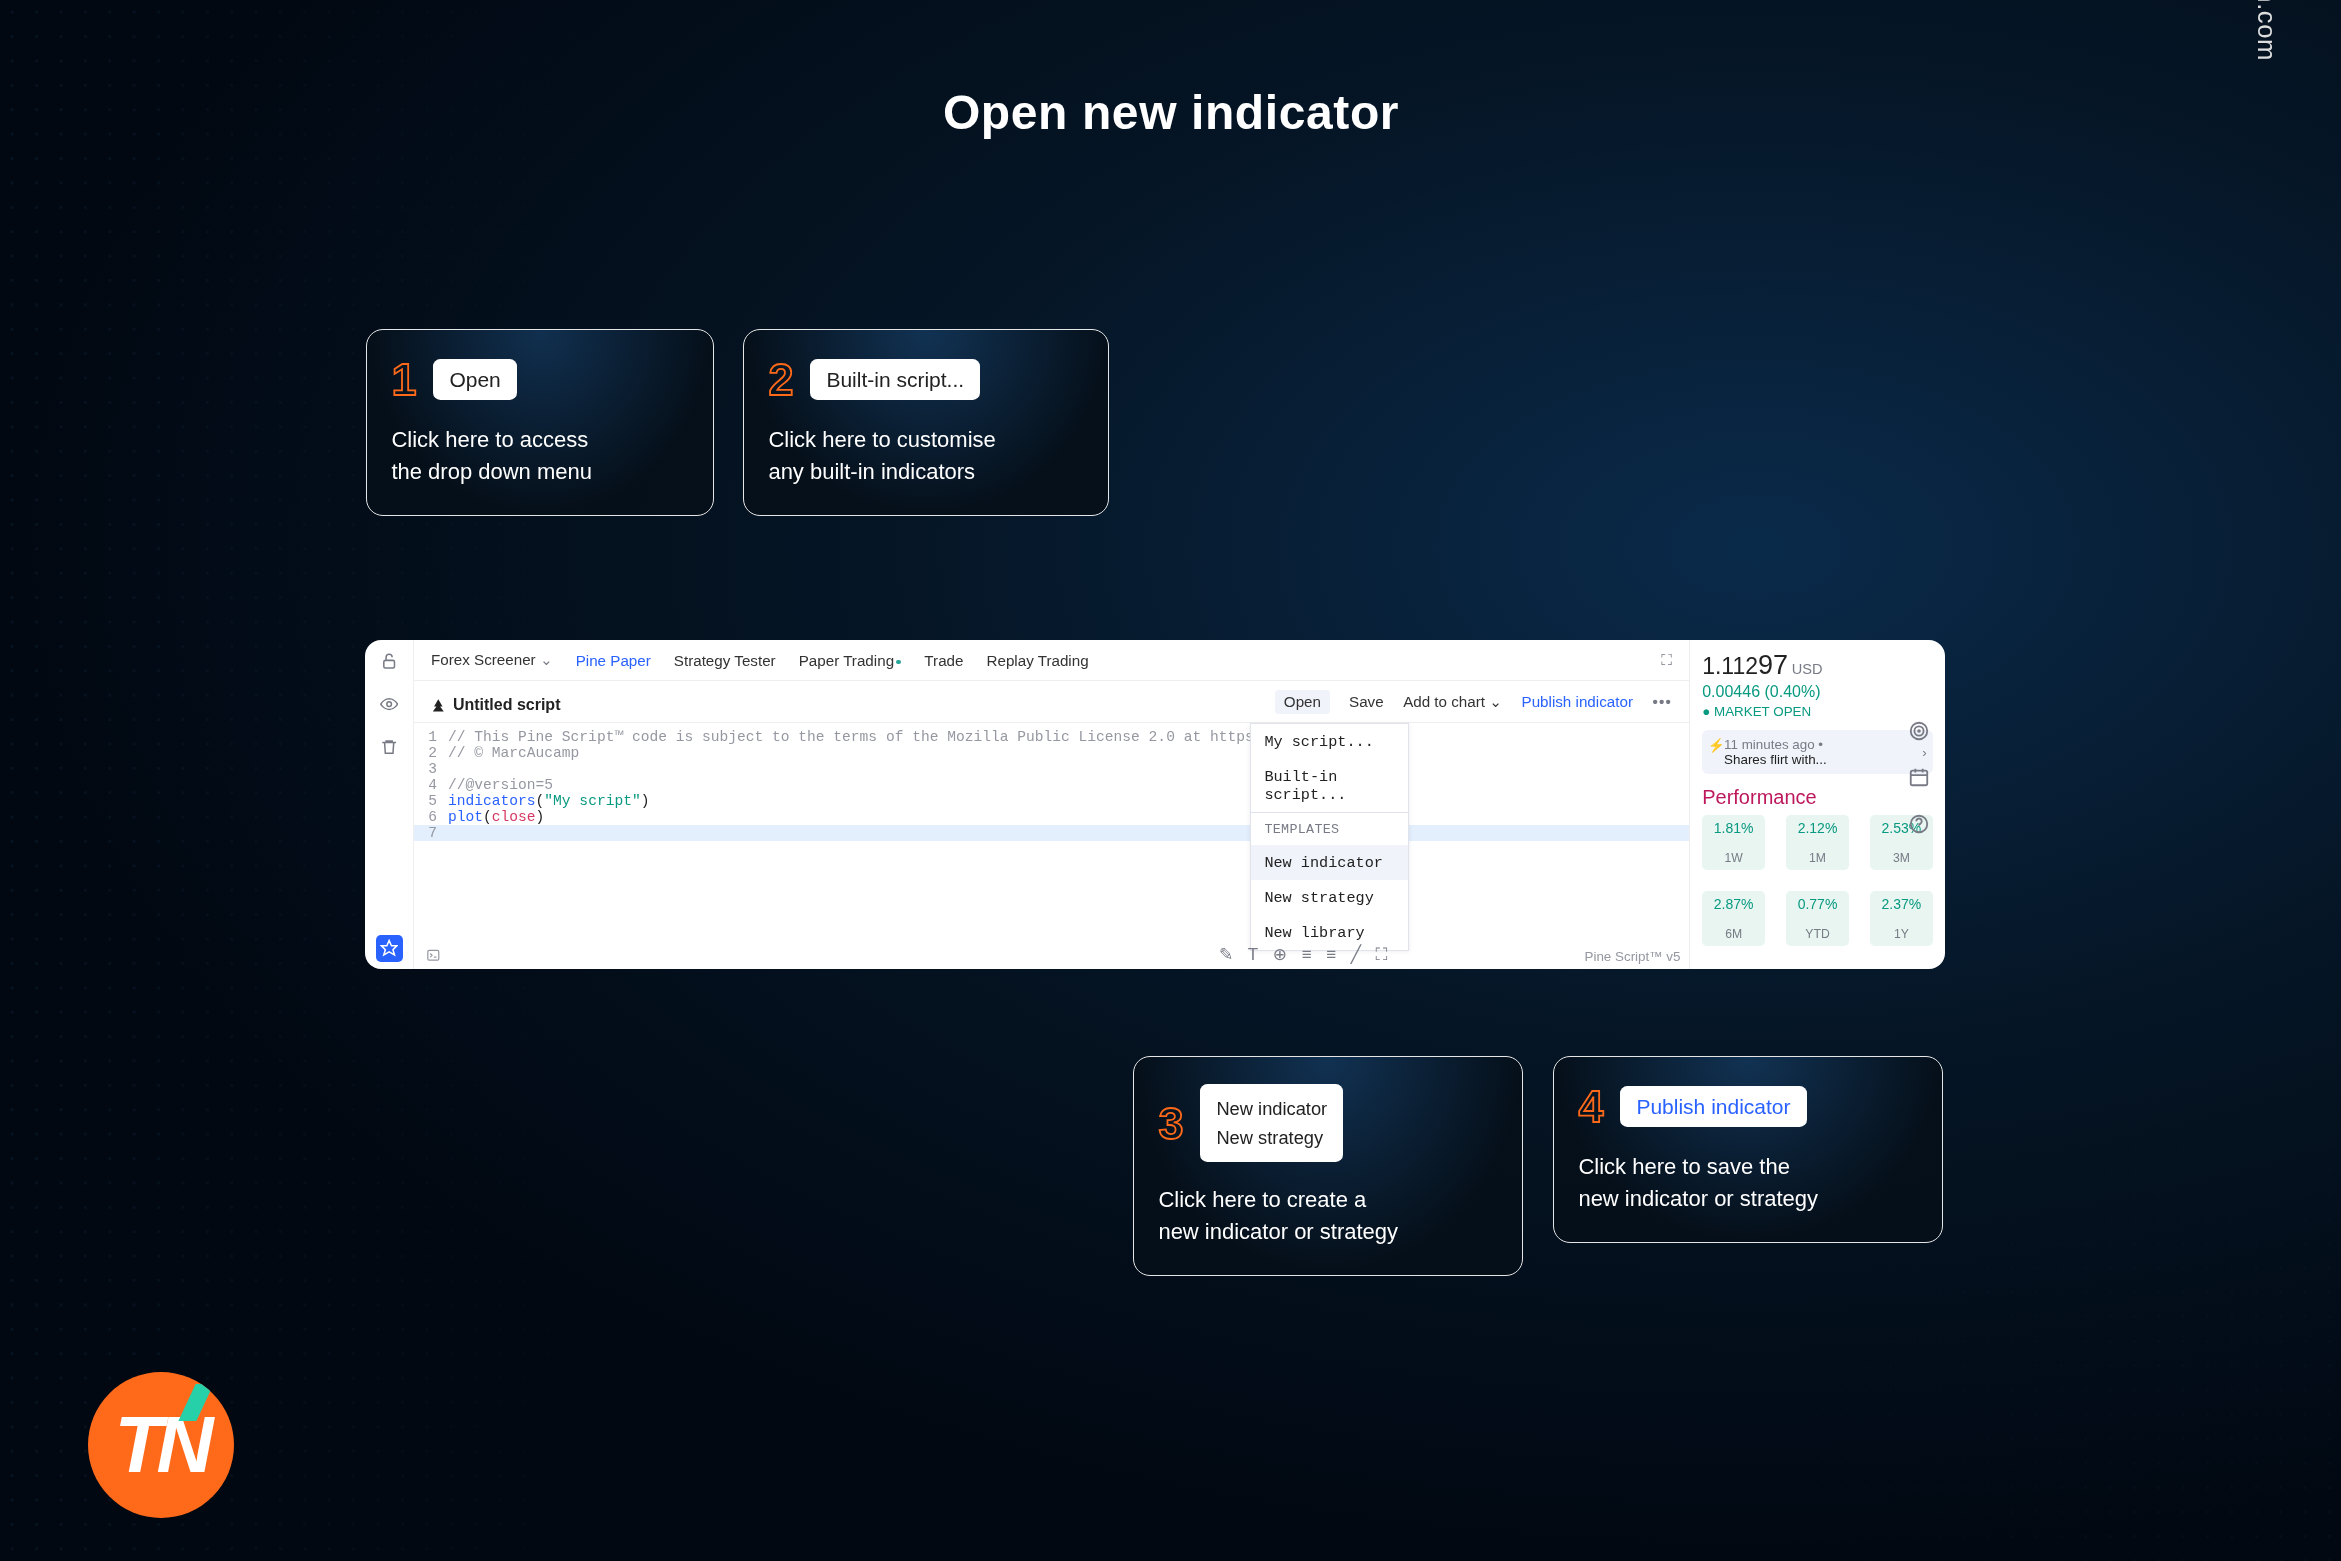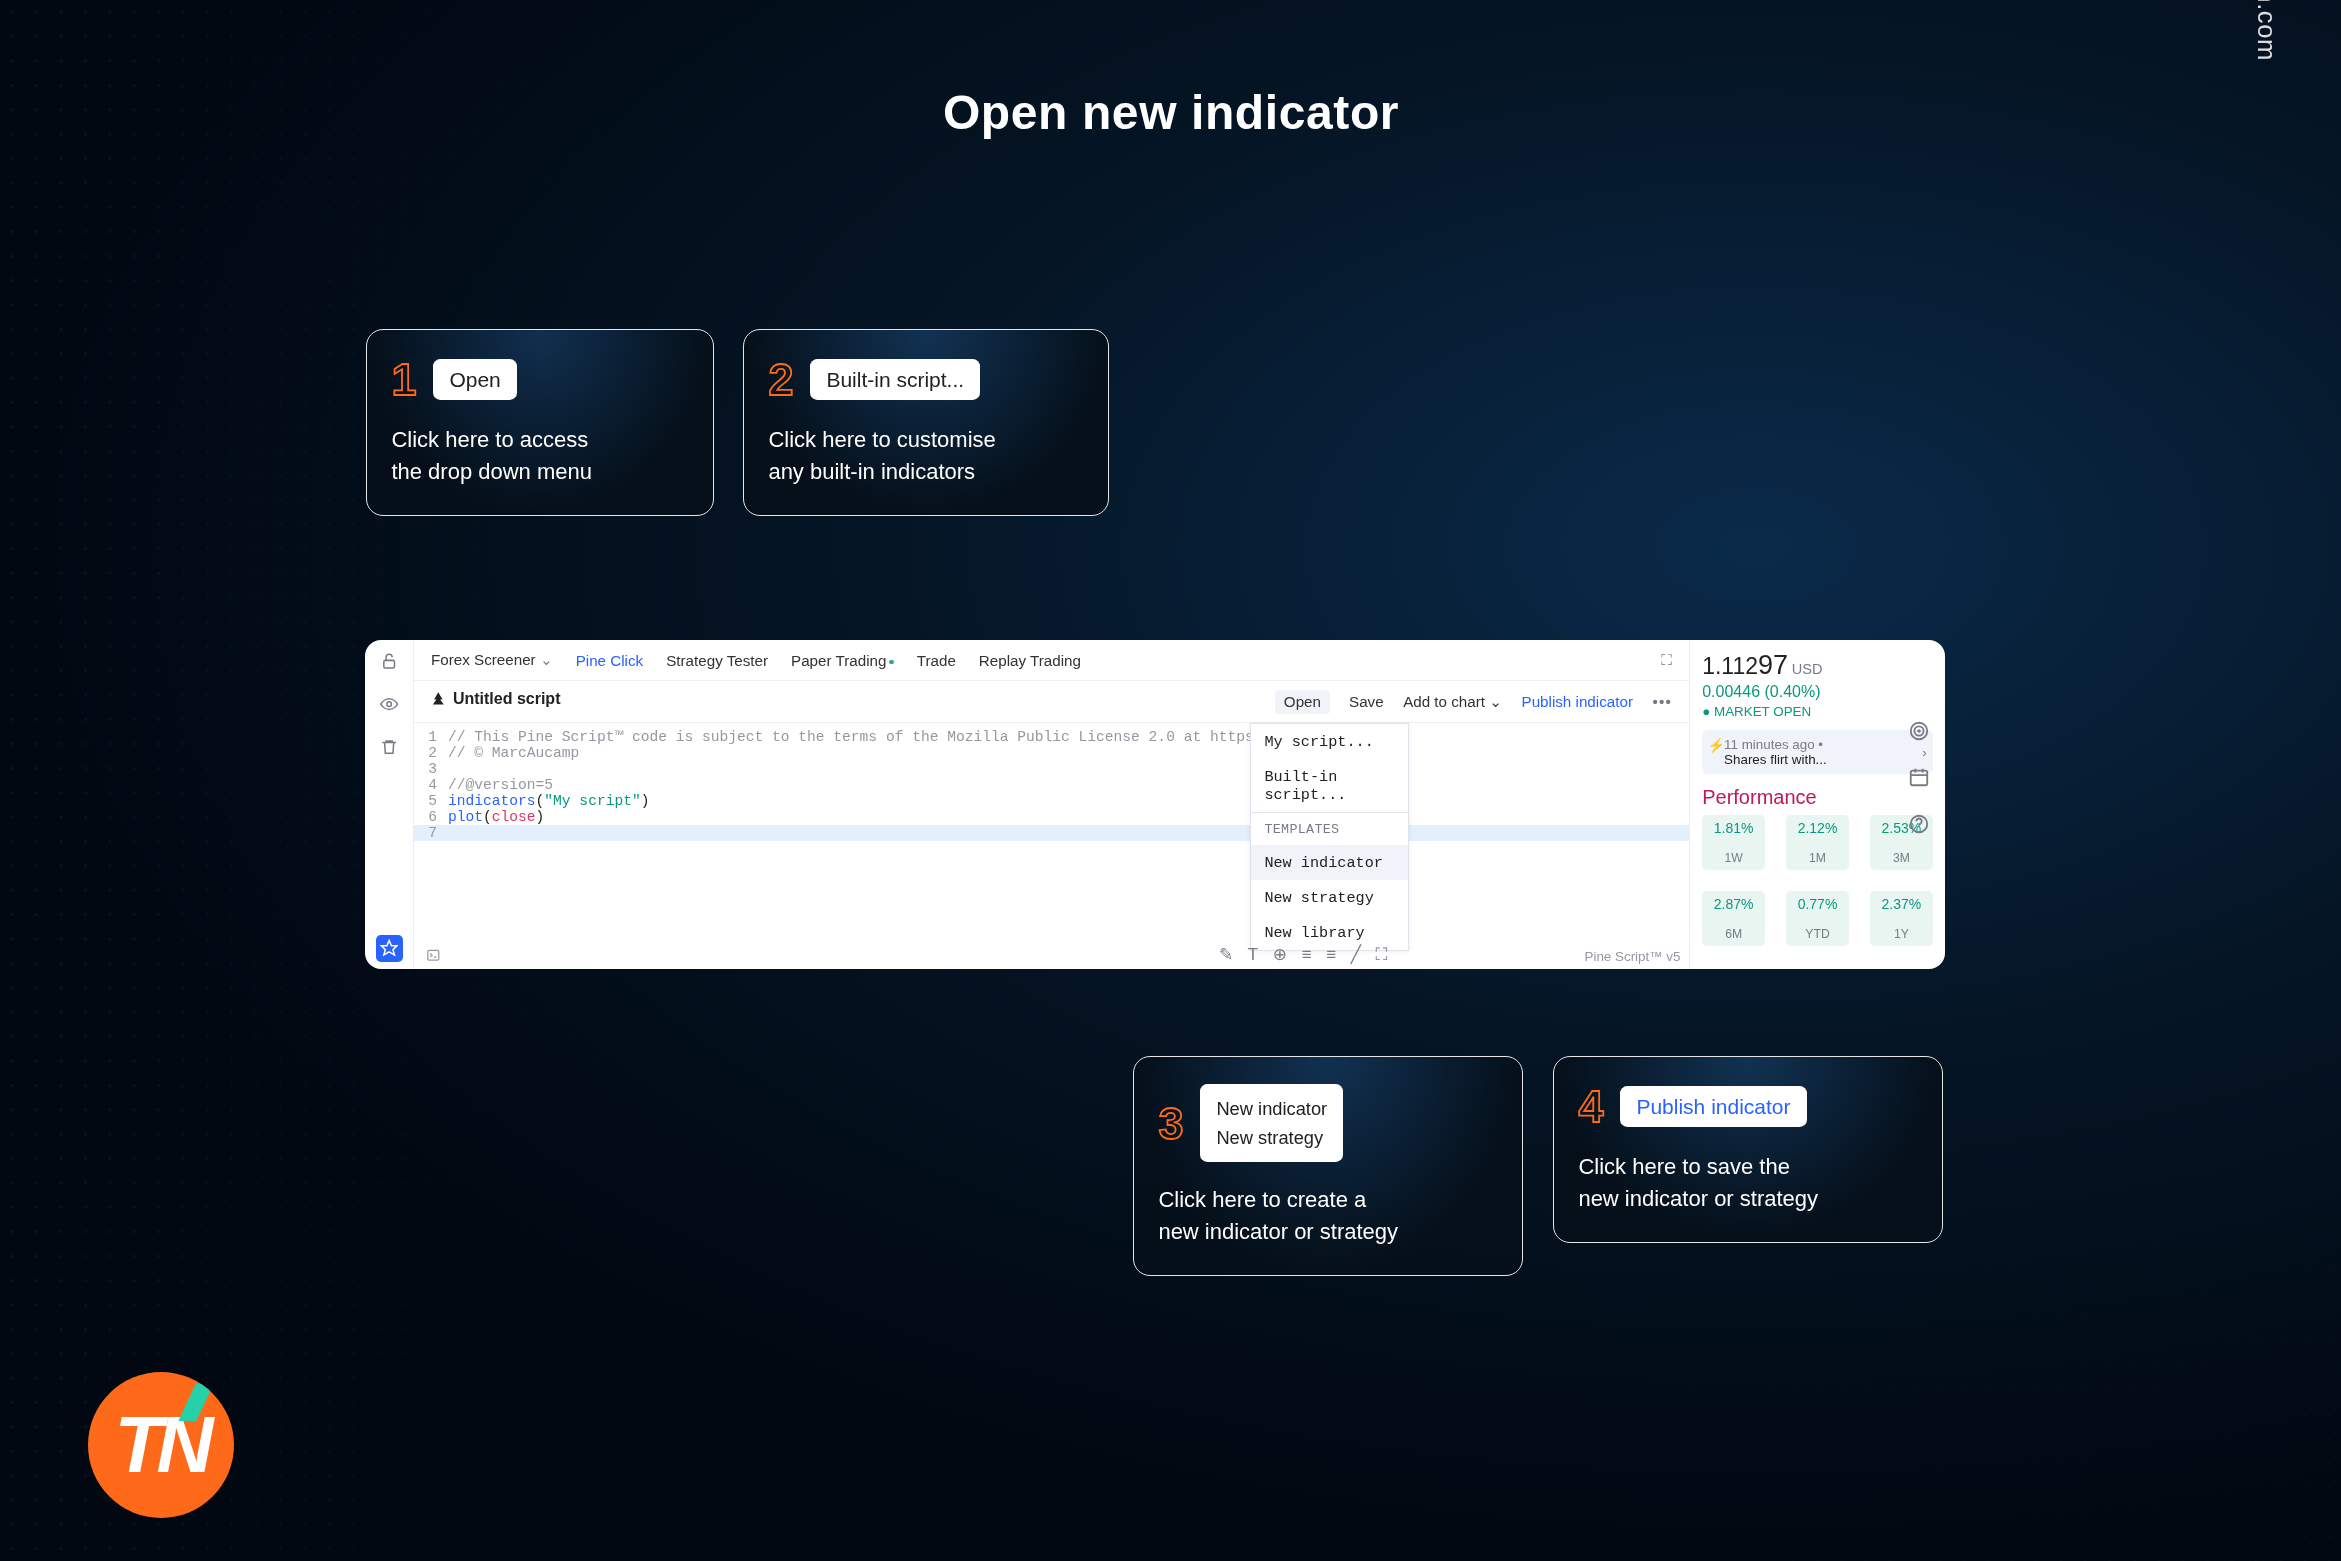--- a/index.html
+++ b/index.html
@@ -23,21 +23,21 @@
 .editor{position:absolute;top:640px;left:365px;width:1580px;height:329px;background:#fff;color:#222;border-radius:16px;display:flex;overflow:hidden;font-size:14.6px}
 .side{width:49px;display:flex;flex-direction:column;align-items:center;padding-top:12.2px;gap:24.4px;border-right:0.6px solid #eee}
 .side svg,.side .icon{width:18.3px;height:18.3px;color:#787b86}
 .star{width:27px;height:27px;background:#2962ff;border-radius:4.9px;display:flex;align-items:center;justify-content:center;margin-top:auto;margin-bottom:7.3px;color:#fff}
 .main{flex:1;position:relative}
 .tabs{display:flex;align-items:flex-end;gap:23px;padding:11px 17px;font-size:15.2px;color:#333;border-bottom:0.6px solid #eee}
 .tabs span.blue{color:#2962ff;font-weight:500}
 .tabs .chev{color:#787b86}
 .tabs .dot-green{display:inline-block;width:4.9px;height:4.9px;background:#26a69a;border-radius:50%;vertical-align:middle;margin-left:2.4px}
 .expand{margin-left:auto;color:#787b86}
-.scriptbar{display:flex;align-items:flex-start;padding:8.5px 17px;border-bottom:0.6px solid #eee}
+.scriptbar{display:flex;align-items:flex-end;padding:8.5px 17px;border-bottom:0.6px solid #eee}
 .scriptbar .sname{display:flex;align-items:center;gap:7.3px;font-weight:600;font-size:16px}
 .scriptbar .actions{margin-left:auto;display:flex;align-items:center;gap:19.5px;font-size:15.2px;color:#333}
 .scriptbar .actions .blue{color:#2962ff}
 .scriptbar .actions .open-h{background:#f0f3fa;padding:3.7px 8.5px;border-radius:3.7px}
 .scriptbar .dots3{letter-spacing:1.2px;font-weight:900;color:#787b86}
 .codearea{position:relative;font-family:'Courier New',monospace;font-size:14.6px;padding:6.1px 0 6.1px 0}
 .codeline{display:flex}
 .ln{width:34px;text-align:right;color:#9598a1;padding-right:11px;user-select:none}
 .codeline .txt{white-space:pre}
 .codeline.hl{background:#e3effd}
@@ -122,21 +122,21 @@
     <div class="star">
       <svg width="16" height="16" viewBox="0 0 24 24" fill="none" stroke="#fff" stroke-width="2">
           <polygon points="12 2 15 9 22 9 17 14 19 21 12 17 5 21 7 14 2 9 9 9"></polygon>
         </svg>
     </div>
   </div>
 
   <div class="main">
     <div class="tabs">
       <span><span>Forex Screener</span> <span class="chev">⌄</span></span>
-      <span class="blue">Pine Click</span>
+      <span class="blue">Pine Paper</span>
       <span>Strategy Tester</span>
       <span><span>Paper Trading</span><span class="dot-green"></span></span>
       <span>Trade</span>
       <span>Replay Trading</span>
       <span class="expand">⛶</span>
     </div>
 
     <div class="scriptbar">
       <div class="sname">
         <svg width="14.6" height="14.6" viewBox="0 0 24 24" fill="#222">

